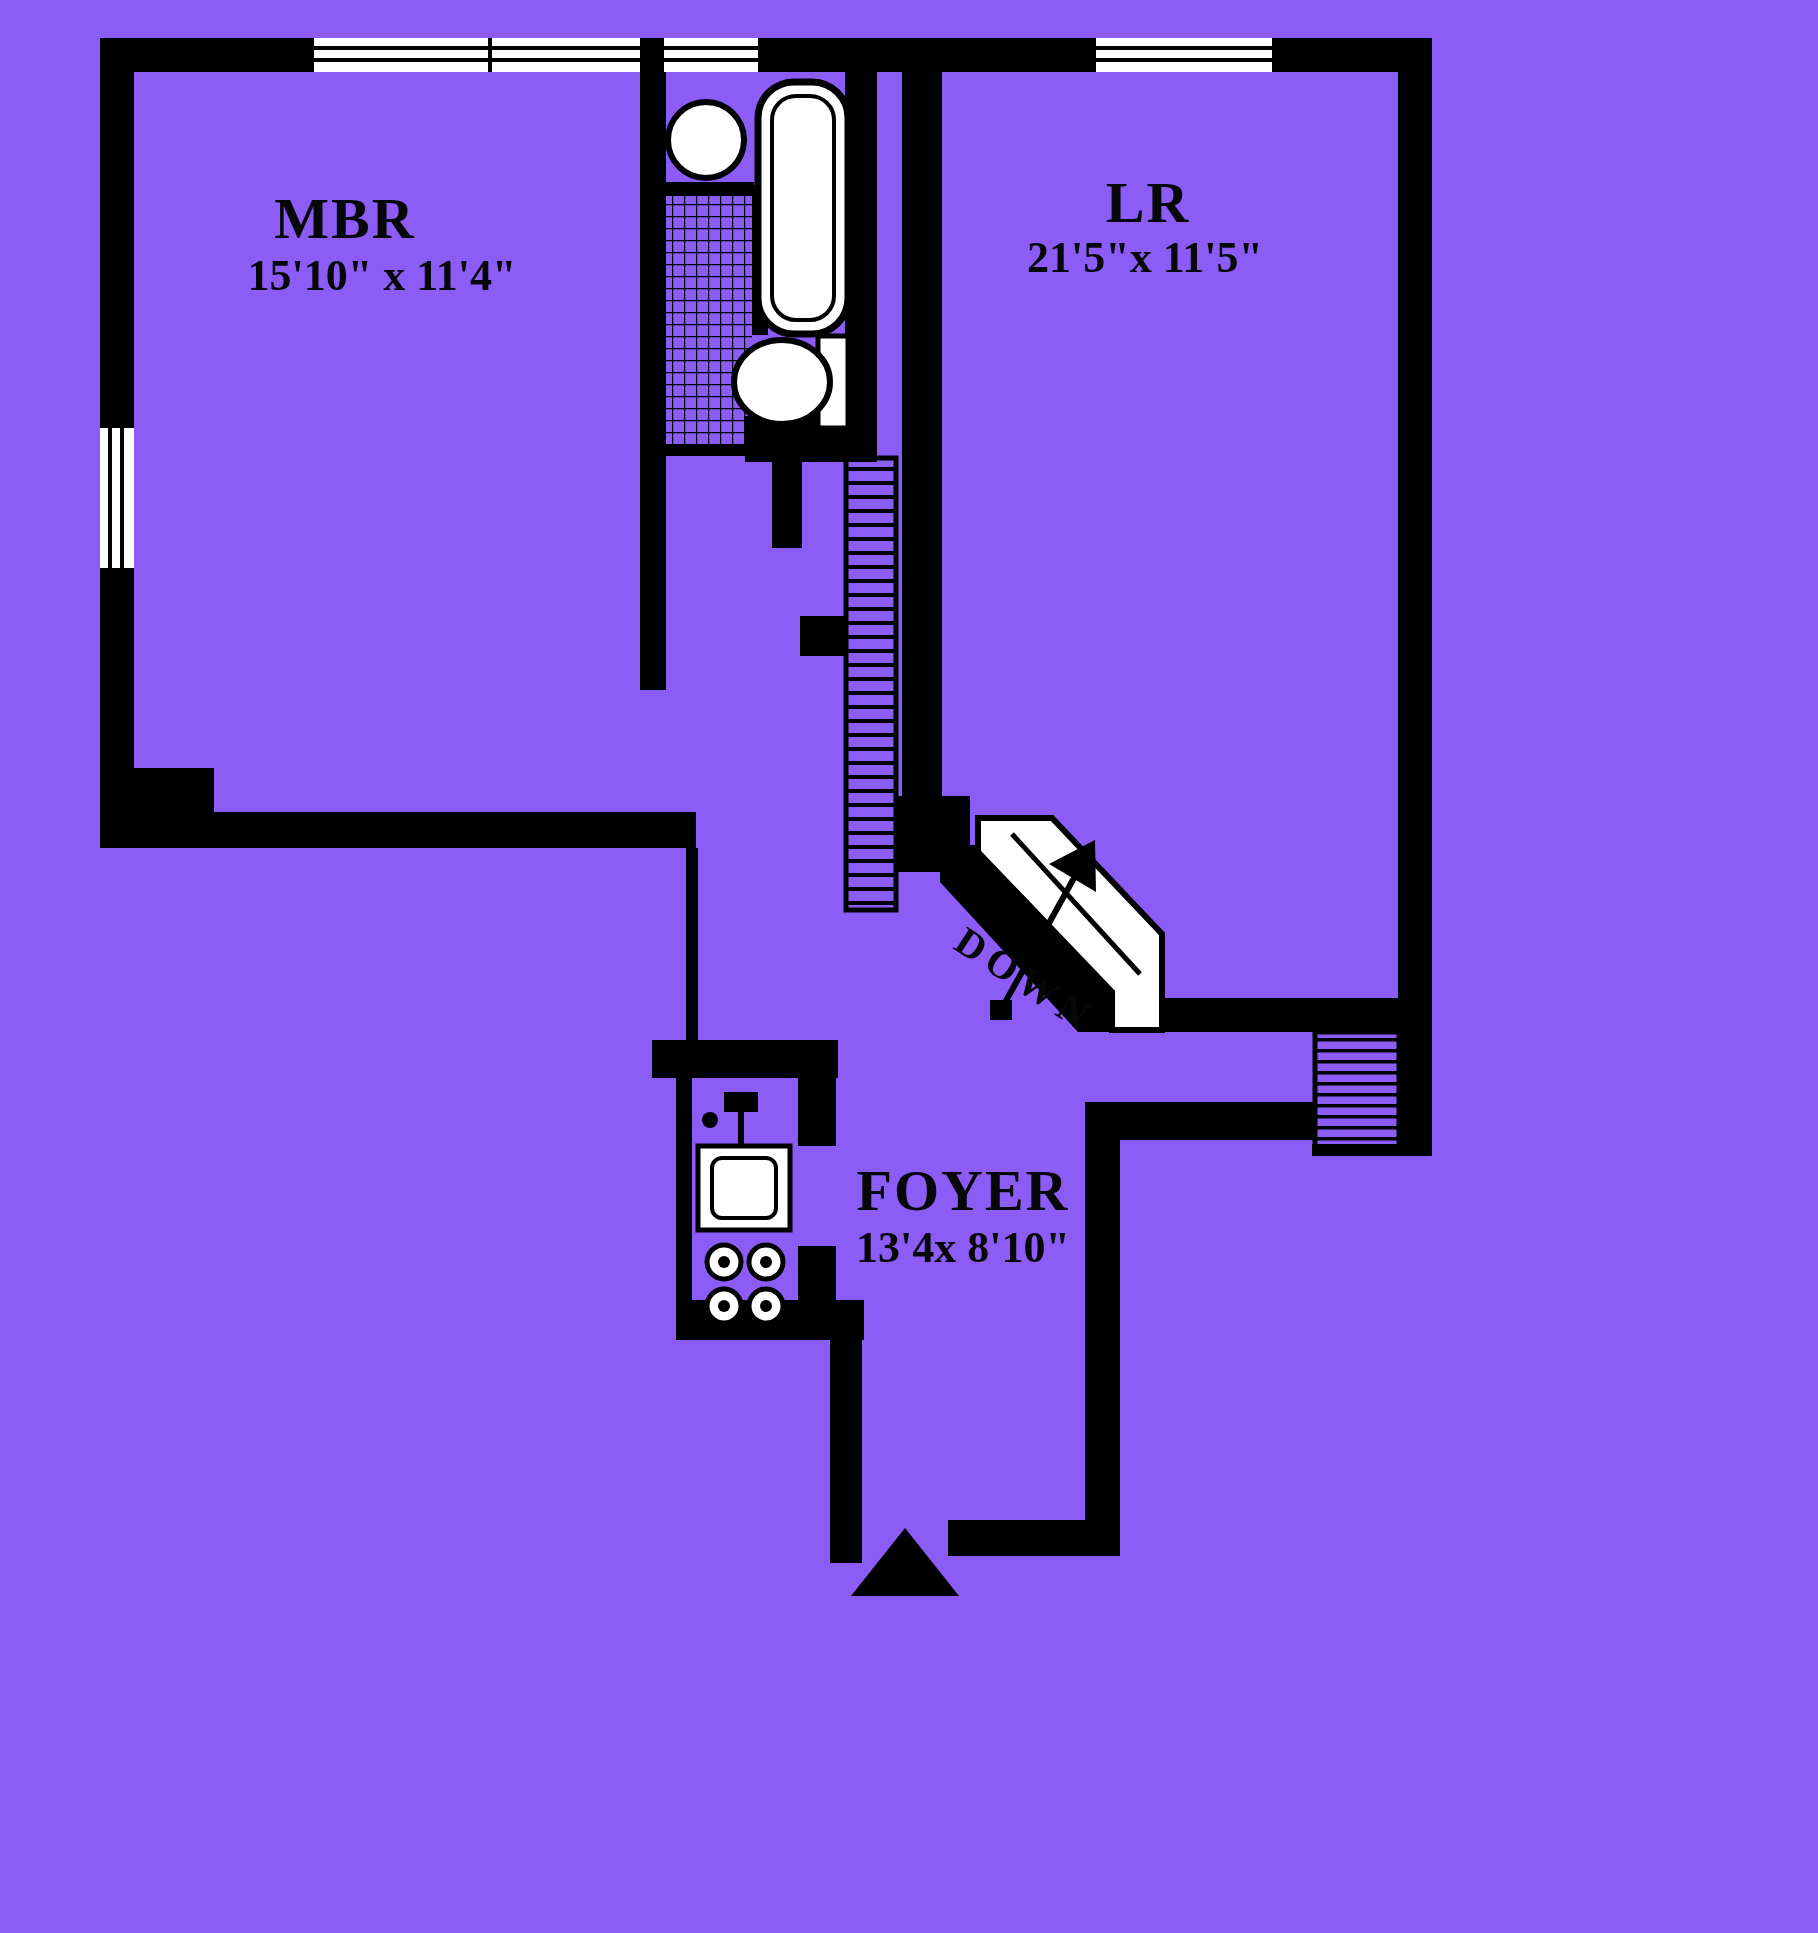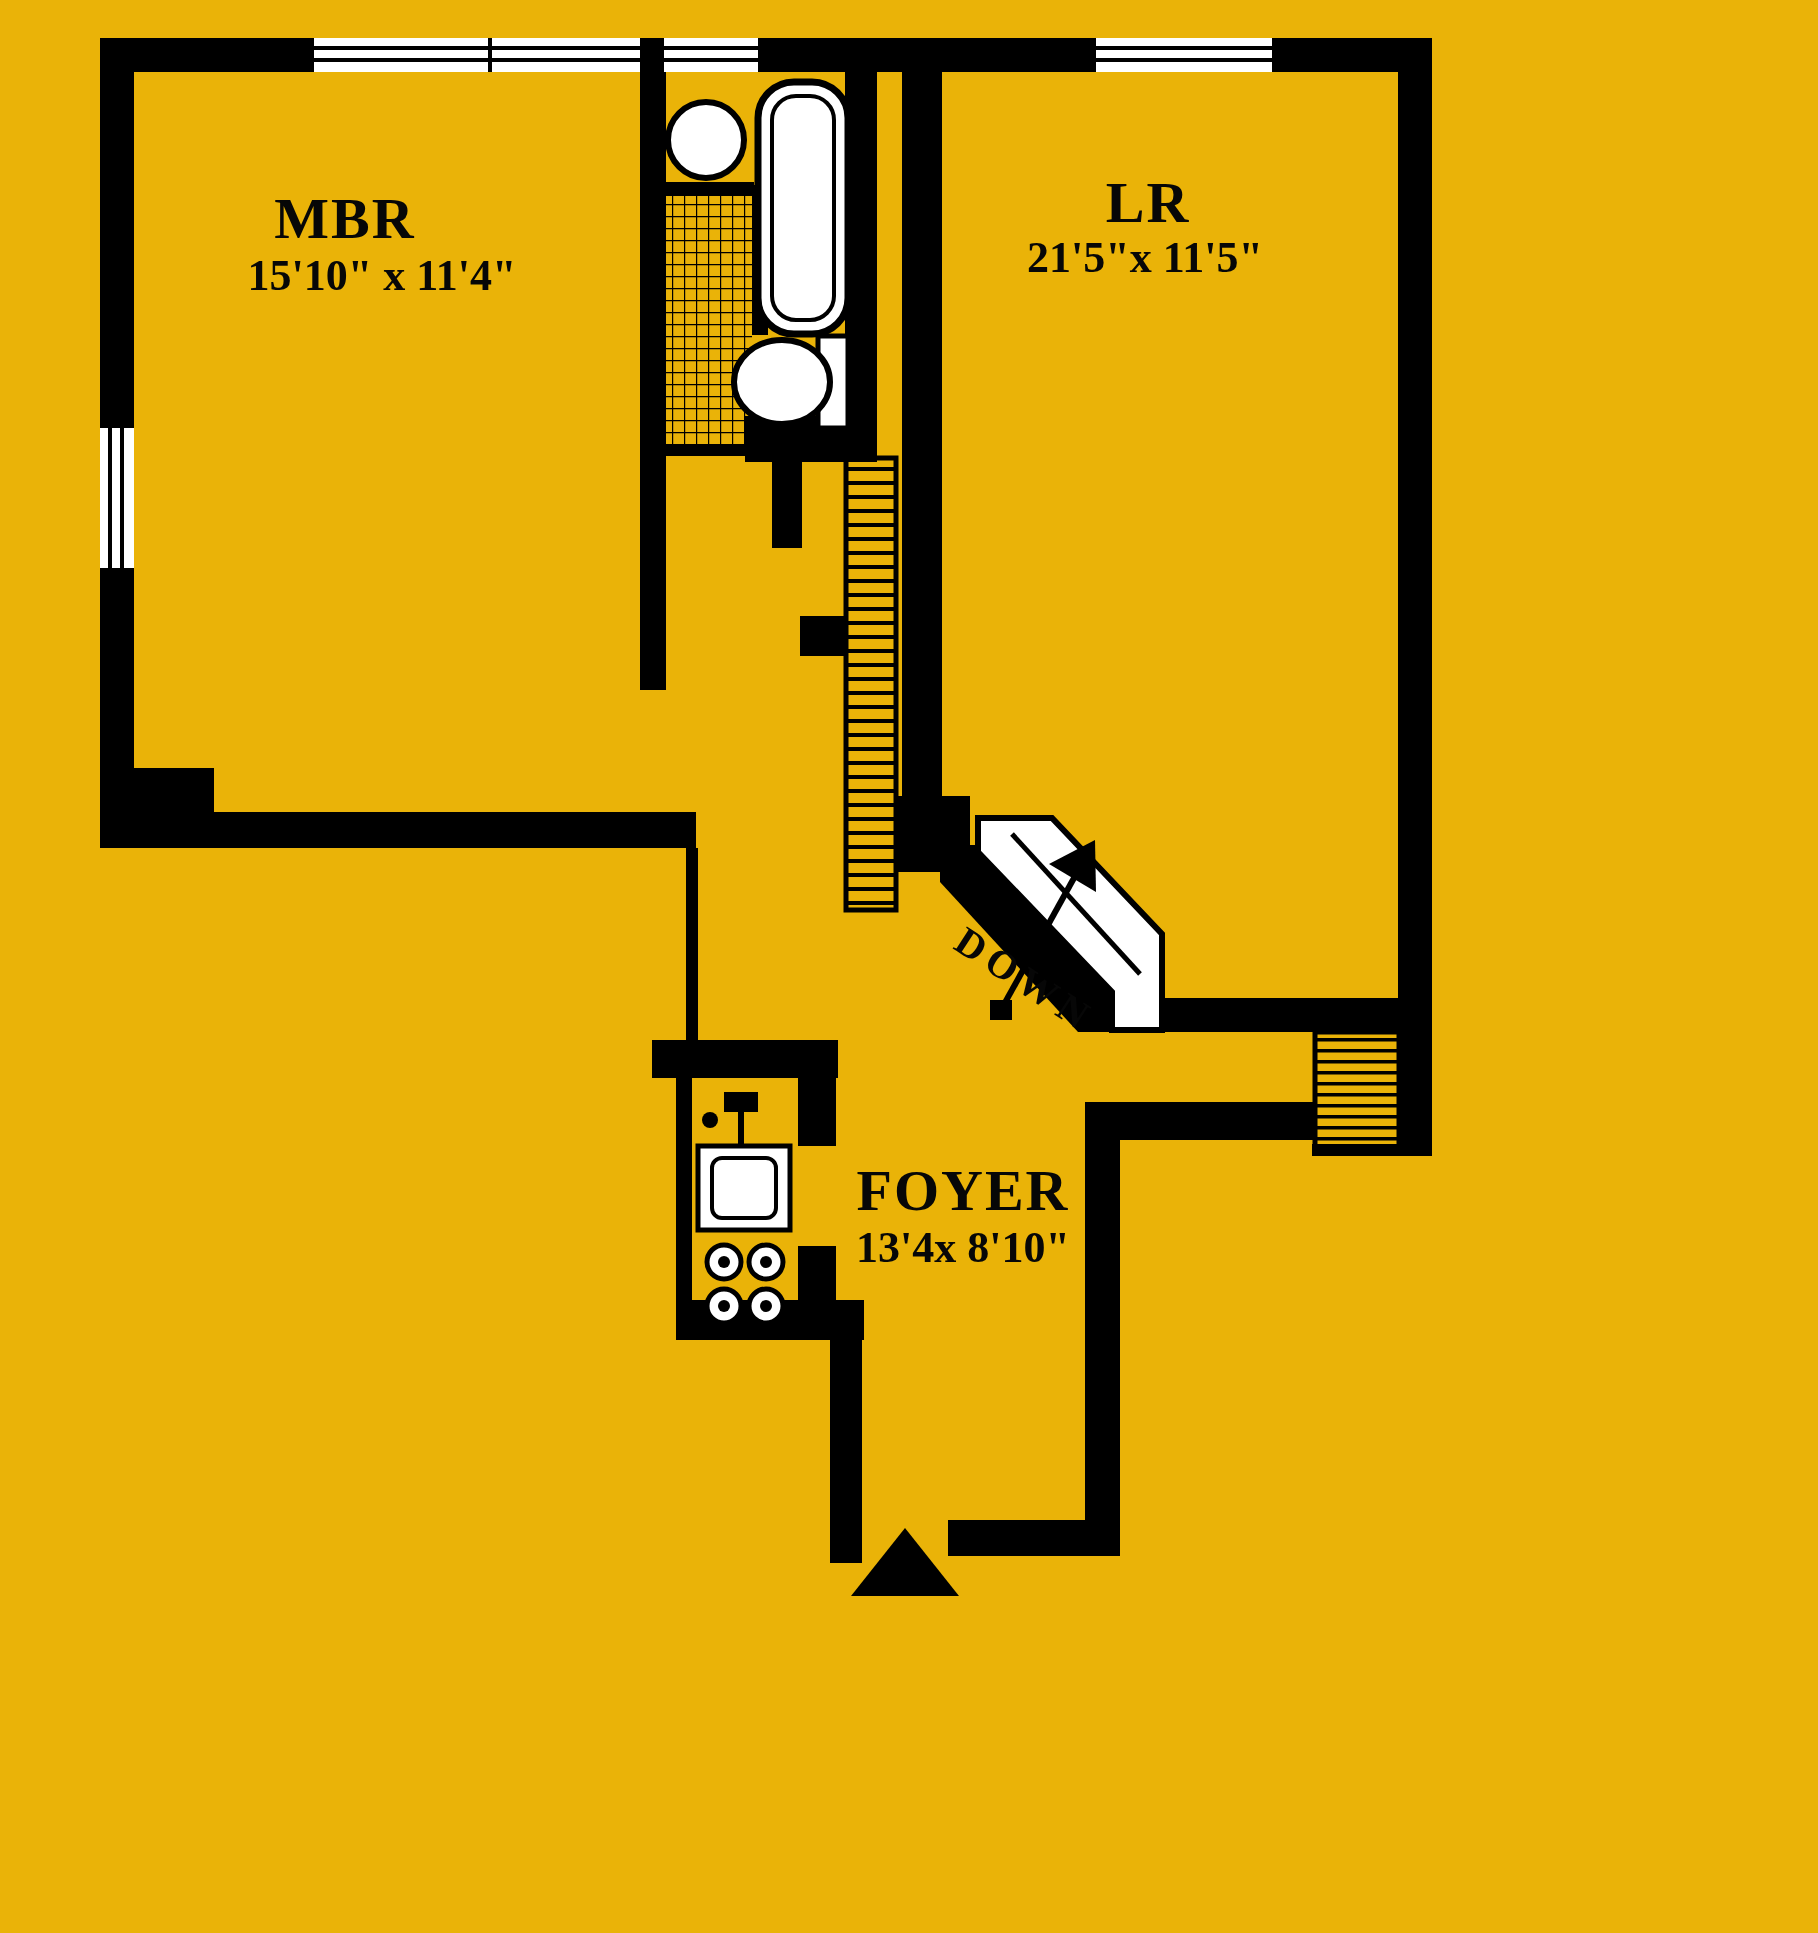--- a/index.html
+++ b/index.html
@@ -1,20 +1,20 @@
 <!DOCTYPE html>
 <html><head>
 <meta charset="utf-8">
 <style>
   html, body { margin: 0; padding: 0; background: #ffffff; }
   .page {
     position: relative;
     width: 1818px;
     height: 1933px;
-    background: #eab308;
+    background: #8b5cf6;
     overflow: hidden;
     font-family: "Liberation Serif", serif;
   }
   svg.plan { position: absolute; left: 0; top: 0; }
   svg.plan text {
     font-family: "Liberation Serif", serif;
     font-weight: bold;
     fill: #070707;
   }
   .room-name   { font-size: 58px; letter-spacing: 2px; }

